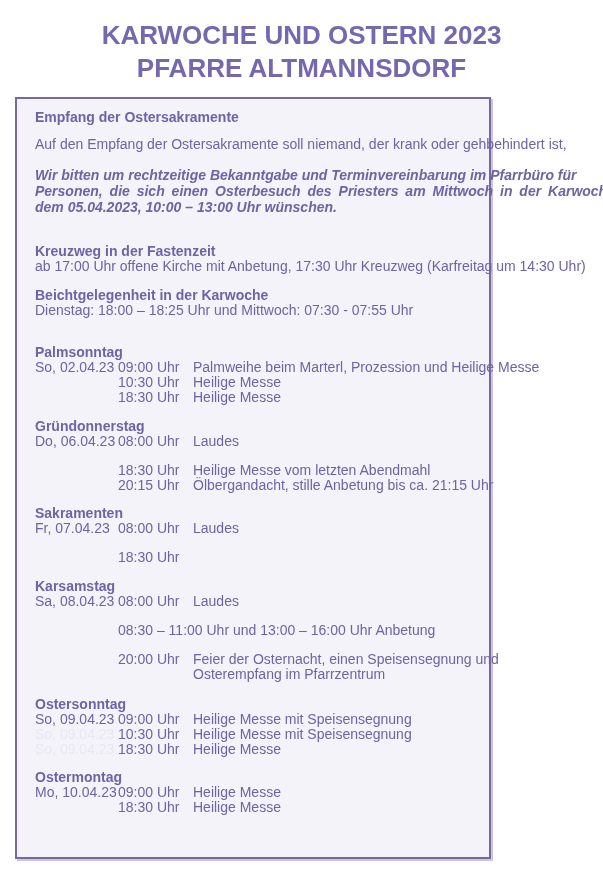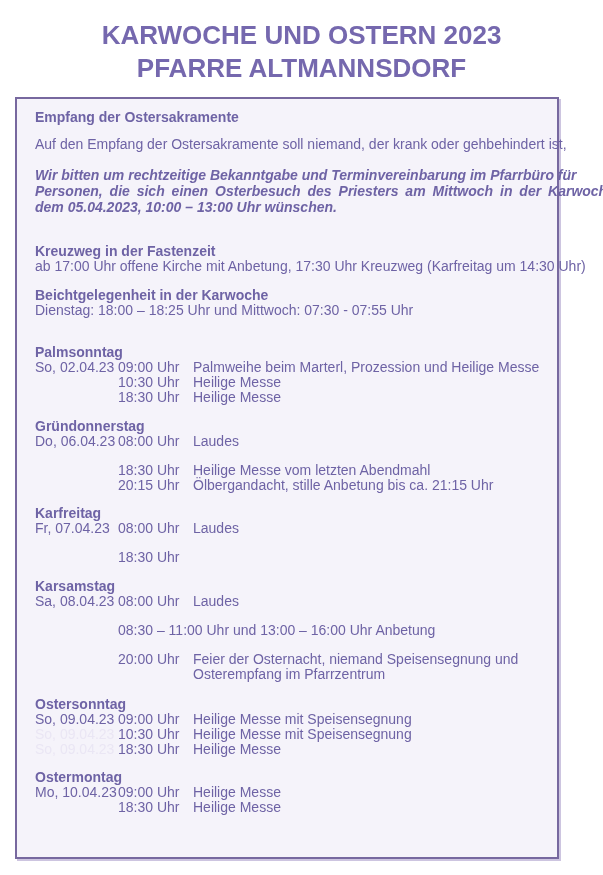--- a/index.html
+++ b/index.html
@@ -15,21 +15,21 @@
     text-align:center;
     font-weight:bold;
     font-size:26px;
     line-height:33px;
     color:#7568ae;
     letter-spacing:0px;
   }
   .panel{
     box-sizing:border-box;
     margin:12px auto 0 15px;
-    width:544px;
+    width:476px;
     height:762px;
     border:2px solid #77689f;
     background:#f5f3fa;
     padding:11px 18px 8px 18px;
     box-shadow:2px 2px 0 #cdc5e0;
     font-size:14px;
     line-height:15px;
   }
   .b{font-weight:bold;}
   .nw{white-space:nowrap;}
@@ -121,21 +121,21 @@
       <div class="c-desc">Heilige Messe vom letzten Abendmahl</div>
     </div>
     <div class="row">
       <div class="c-date"></div>
       <div class="c-time">20:15 Uhr</div>
       <div class="c-desc">Ölbergandacht, stille Anbetung bis ca. 21:15 Uhr</div>
     </div>
   </div>
 
   <div class="day kfr">
-    <div class="b nw">Karfreitag</div>
+    <div class="b nw">Sakramenten</div>
     <div class="row">
       <div class="c-date">Fr, 07.04.23</div>
       <div class="c-time">08:00 Uhr</div>
       <div class="c-desc">Laudes</div>
     </div>
     <div class="row-gap"></div>
     <div class="row">
       <div class="c-date"></div>
       <div class="c-time">18:30 Uhr</div>
     </div>
@@ -148,21 +148,21 @@
       <div class="c-time">08:00 Uhr</div>
       <div class="c-desc">Laudes</div>
     </div>
     <div class="row-gap"></div>
     <div class="wide-row">08:30 – 11:00 Uhr und 13:00 – 16:00 Uhr  Anbetung</div>
     <div class="row-gap"></div>
     <div class="row">
       <div class="c-date"></div>
       <div class="c-time">20:00 Uhr</div>
       <div class="c-desc">
-        <div class="nw">Feier der Osternacht, niemand Speisensegnung und</div>
+        <div class="nw">Feier der Osternacht, einen Speisensegnung und</div>
         <div class="nw wrap2">Osterempfang im Pfarrzentrum</div>
       </div>
     </div>
   </div>
 
   <div class="day">
     <div class="b nw">Ostersonntag</div>
     <div class="row">
       <div class="c-date">So, 09.04.23</div>
       <div class="c-time">09:00 Uhr</div>

